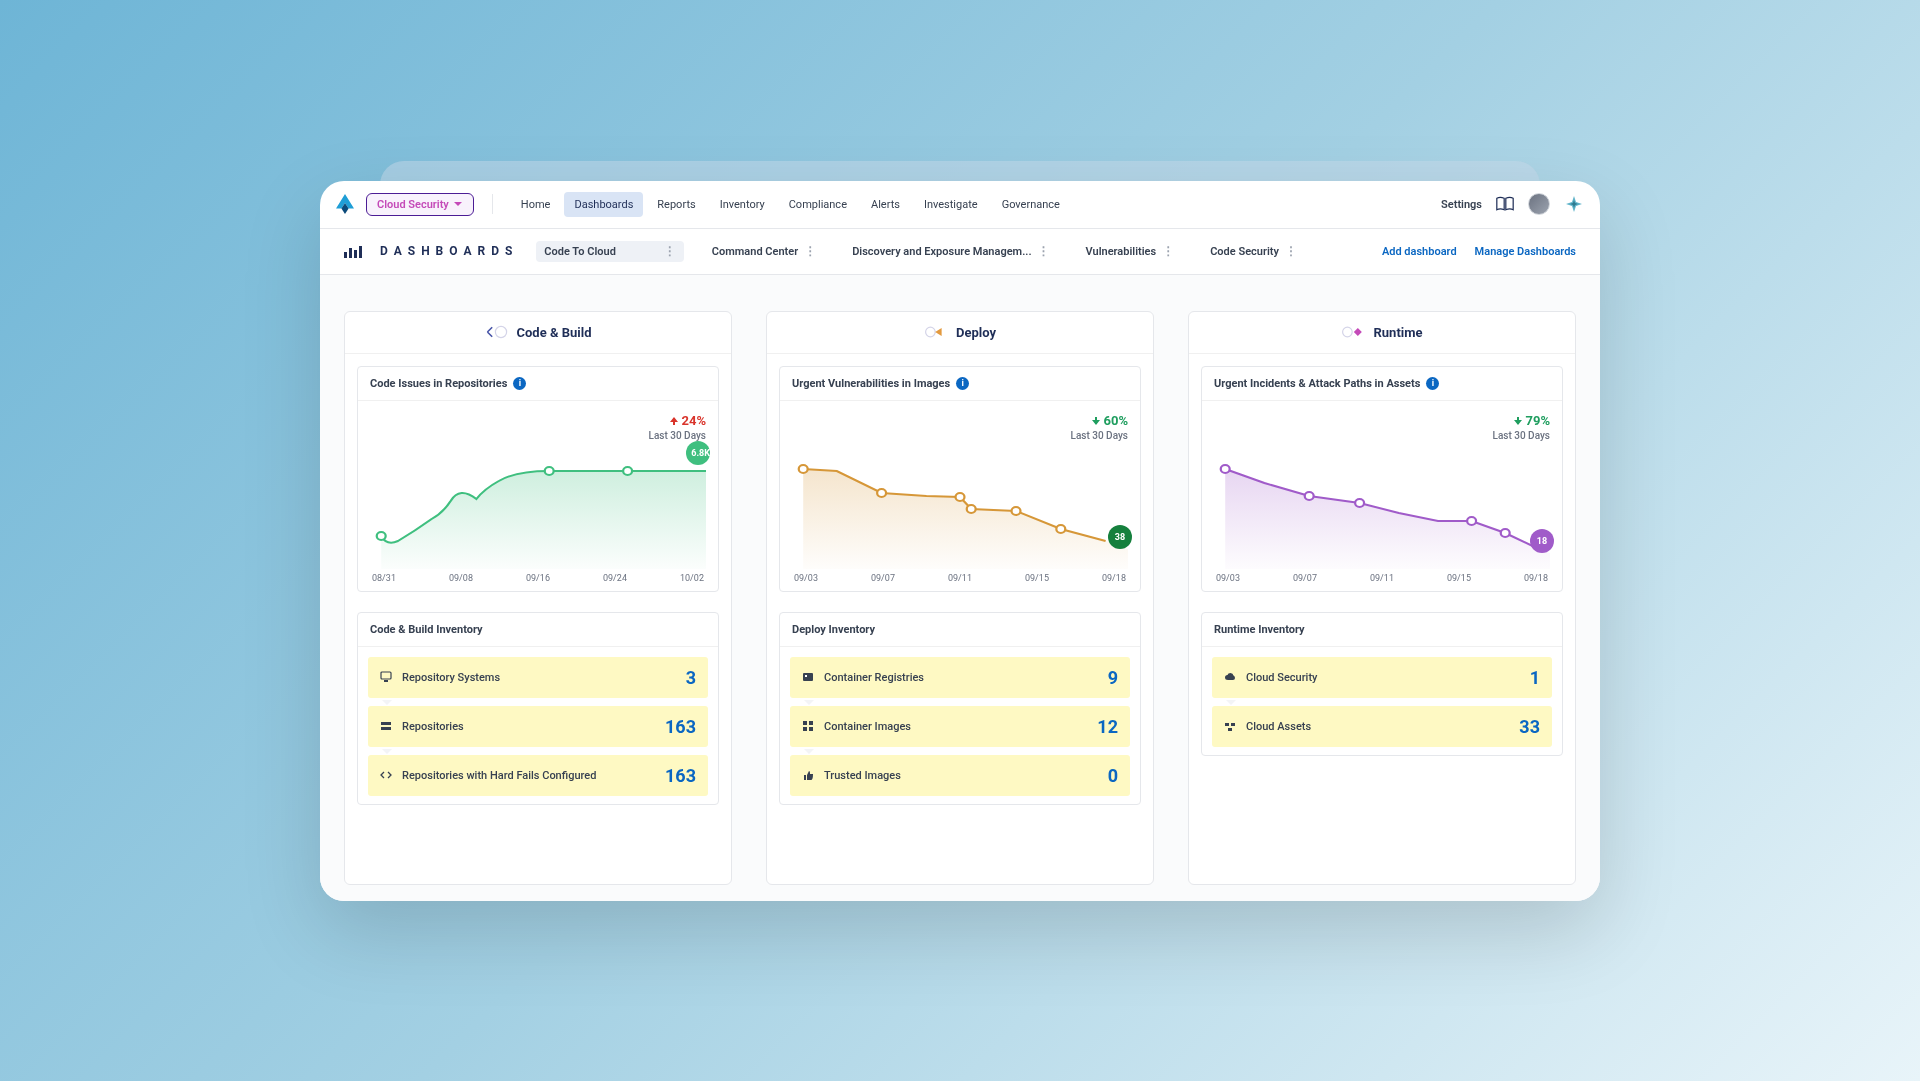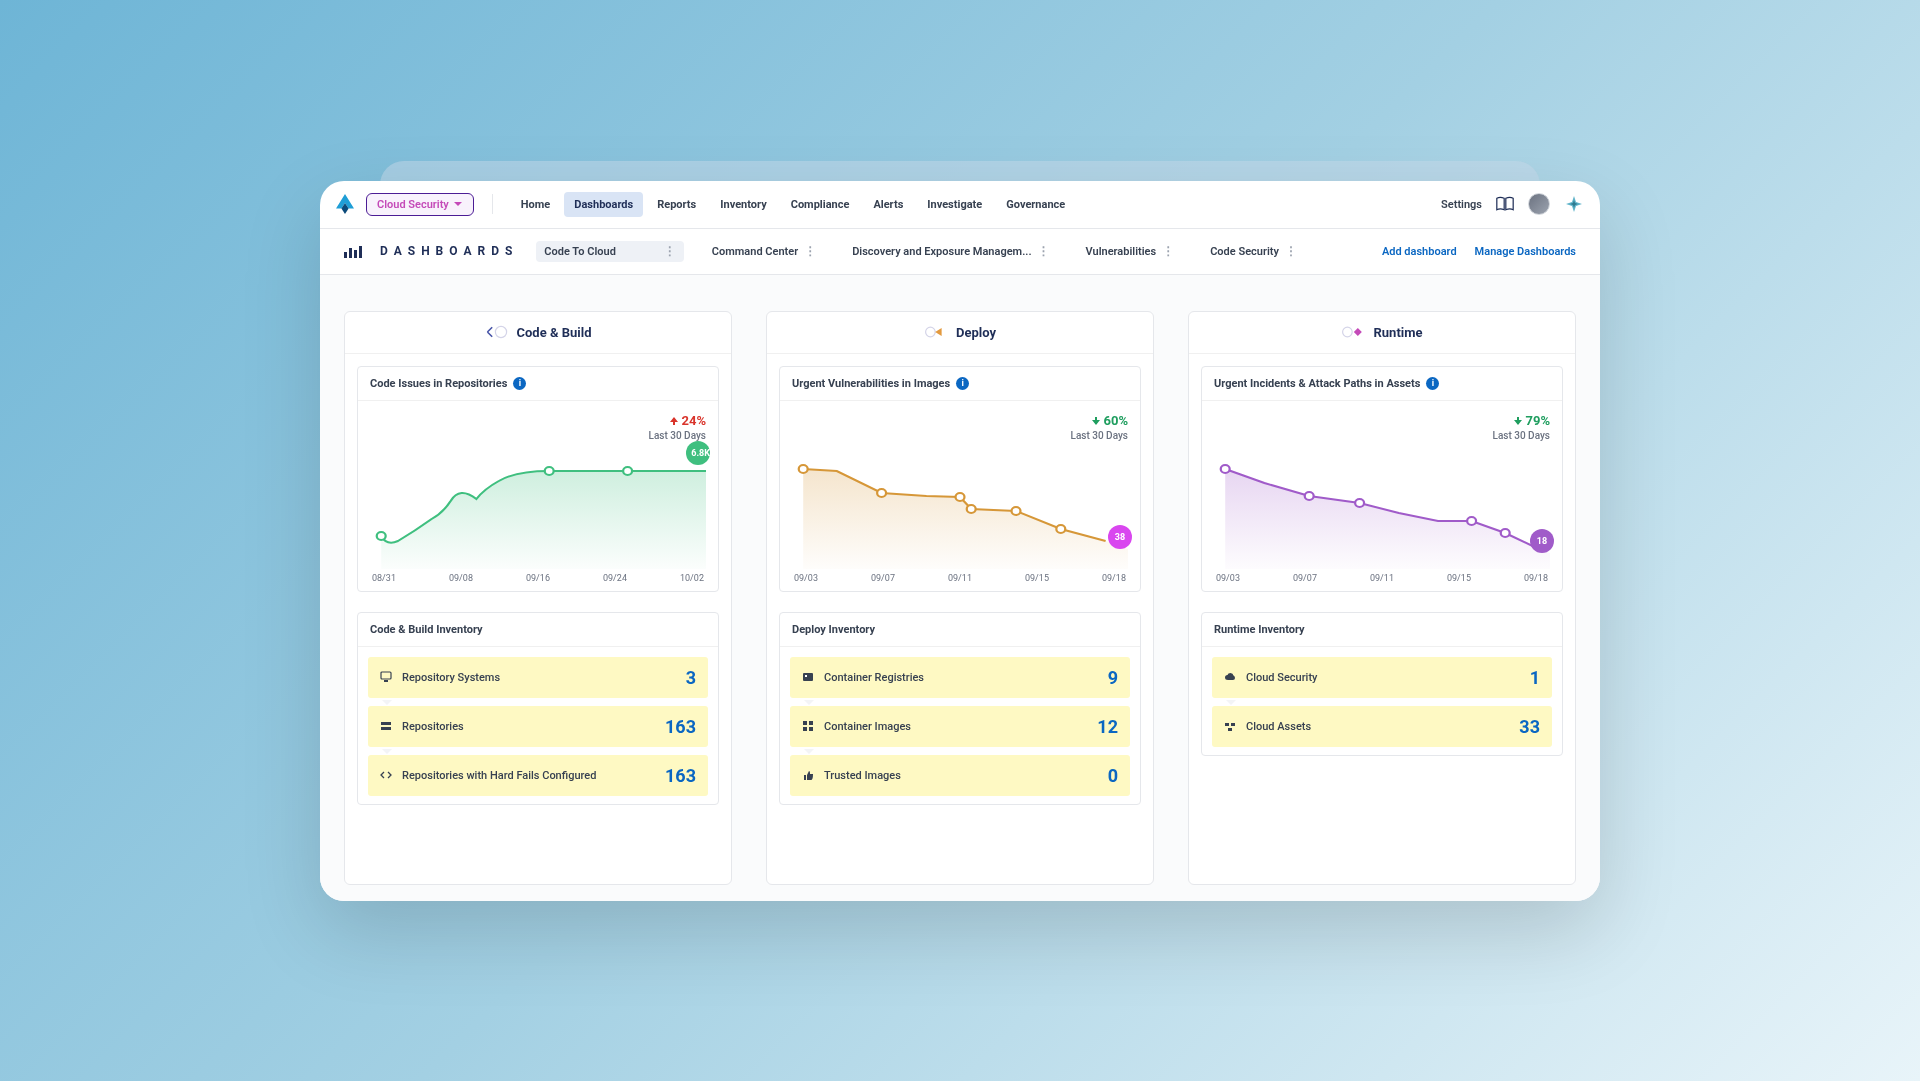--- a/index.html
+++ b/index.html
@@ -50,21 +50,21 @@
   border-radius: 6px;
   padding: 4px 10px;
   font-size: 11px;
   font-weight: 600;
   color: #c44ab8;
 }
 .divider-v { width: 1px; height: 20px; background: #e5e7eb; margin: 0 6px; }
 .nav-items { display: flex; gap: 4px; }
 .nav-item {
   font-size: 11px;
-  font-weight: 700;
+  font-weight: 400;
   color: #374151;
   padding: 6px 10px;
   border-radius: 4px;
 }
 .nav-item.active { background: #d9e4f5; color: #1f2e57; }
 .topbar-right { margin-left: auto; display: flex; align-items: center; gap: 14px; }
 .settings-text { font-size: 11px; font-weight: 600; color: #374151; }
 .book-icon { width: 18px; height: 16px; fill: #1f2e57; }
 .avatar { width: 22px; height: 22px; border-radius: 50%; background: linear-gradient(135deg, #6b7280, #9ca3af); border: 1px solid #d1d5db; }
 .ai-icon { width: 20px; height: 20px; }
@@ -384,21 +384,21 @@
                 </defs>
             <path d="M 10 28 L 40 30 L 80 52 L 120 55 L 150 56 L 160 68 L 200 70 L 240 88 L 280 100 L 300 108 L 300 128 L 10 128 Z" fill="url(#g2)"></path>
             <path d="M 10 28 L 40 30 L 80 52 L 120 55 L 150 56 L 160 68 L 200 70 L 240 88 L 280 100" stroke="#d69738" stroke-width="2" fill="none"></path>
             <circle cx="10" cy="28" r="4" fill="#fff" stroke="#d69738" stroke-width="2"></circle>
             <circle cx="80" cy="52" r="4" fill="#fff" stroke="#d69738" stroke-width="2"></circle>
             <circle cx="150" cy="56" r="4" fill="#fff" stroke="#d69738" stroke-width="2"></circle>
             <circle cx="160" cy="68" r="4" fill="#fff" stroke="#d69738" stroke-width="2"></circle>
             <circle cx="200" cy="70" r="4" fill="#fff" stroke="#d69738" stroke-width="2"></circle>
             <circle cx="240" cy="88" r="4" fill="#fff" stroke="#d69738" stroke-width="2"></circle>
           </svg>
-          <div class="badge-end" style="background:#d946ef; right:8px; top:124px;">
+          <div class="badge-end" style="background:#15803d; right:8px; top:124px;">
             <span>38</span>
           </div>
           <div class="xaxis">
             <span>09/03</span>
             <span>09/07</span>
             <span>09/11</span>
             <span>09/15</span>
             <span>09/18</span>
           </div>
         </div>

